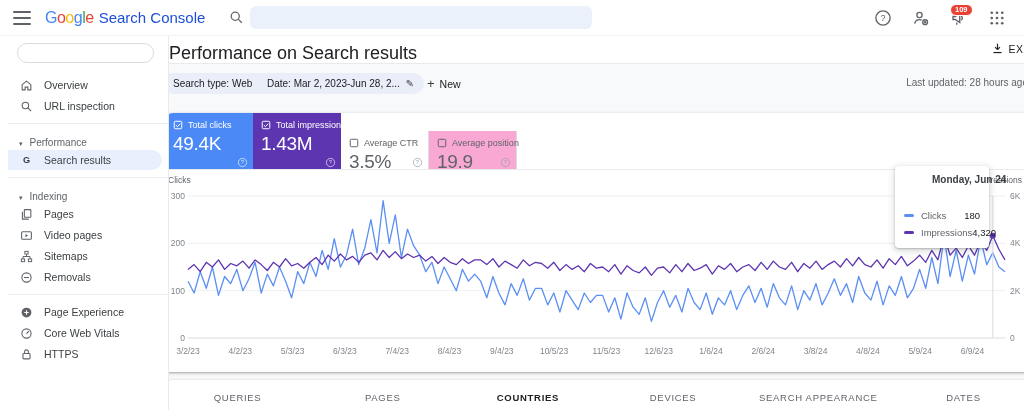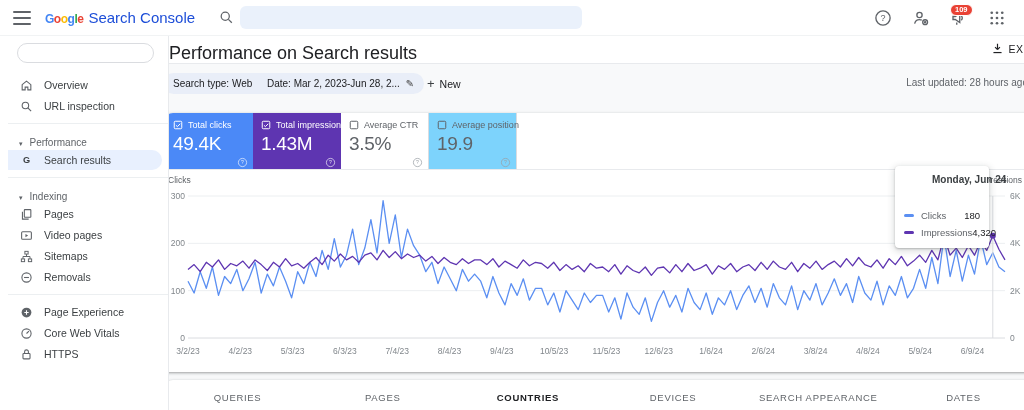--- a/index.html
+++ b/index.html
@@ -7,21 +7,21 @@
     font-family:"Liberation Sans","DejaVu Sans",sans-serif; color:#202124; }
   svg text { font-family:"Liberation Sans","DejaVu Sans",sans-serif; }
 
   
   .topbar { position:absolute; left:0; top:0; width:1024px; height:36px; background:#fff;
     border-bottom:1px solid #f1f3f4; display:flex; align-items:center; z-index:30; }
   .hamburger { width:18px; height:14px; margin:0 14px 0 13px; display:flex; flex-direction:column;
     justify-content:space-between; cursor:pointer; }
   .hamburger span { display:block; height:2px; background:#5f6368; border-radius:1px; }
   .logo { display:flex; align-items:baseline; white-space:nowrap; }
-  .logo .gword { font-size:12px; font-weight:700; letter-spacing:-.5px; }
+  .logo .gword { font-size:16px; font-weight:400; letter-spacing:-.5px; }
   .logo .prod { font-size:15px; color:#1d4ed8; margin-left:5px; }
   .search-wrap { display:flex; align-items:center; margin-left:24px; }
   .search-pill { width:342px; height:23px; background:#eaf1fb; border-radius:6px; margin-left:6px;
     border:none; outline:none; font-size:11px; padding:0 8px; color:#202124; }
   .tb-icons { margin-left:auto; display:flex; align-items:center; gap:20px; padding-right:18px; }
   .tb-ico { width:18px; height:18px; position:relative; cursor:pointer; }
   .tb-ico svg { width:18px; height:18px; }
   .badge { position:absolute; top:-5px; left:0px; background:#e94235; color:#fff; font-size:7.5px;
     font-weight:bold; border-radius:7px; padding:1.5px 4px; border:1.5px solid #fff; line-height:1; }
 
@@ -58,21 +58,21 @@
   .new-btn .plus { font-size:13px; color:#3c4043; }
   .last-updated { position:absolute; right:-4px; top:13px; font-size:10px; color:#5f6368;
     white-space:nowrap; }
 
   
   .card { position:absolute; left:4px; right:-12px; top:77px; height:259px; background:#fff;
     border-radius:8px 8px 0 0; box-shadow:0 1px 2px rgba(60,64,67,.3),0 1px 3px 1px rgba(60,64,67,.15); }
   .metrics-row { display:flex; height:57px; border-bottom:1px solid #e8eaed; }
   .metric { width:88px; position:relative; padding:7px 8px 0 8px; cursor:pointer; }
   .metric.first { border-radius:8px 0 0 0; }
-  .metric.plain { border-right:1px solid #dadce0; }
+  .metric.plain { border-right:1px solid #dadce0;margin-top:18px; }
   .metric .m-top { display:flex; align-items:center; gap:5px; font-size:9px; white-space:nowrap; }
   .metric .m-top svg { width:10px; height:10px; flex:0 0 10px; }
   .metric .m-val { font-size:19px; margin-top:3px; letter-spacing:-.3px; }
   .metric .m-help { position:absolute; right:5px; bottom:4px; width:11px; height:11px; }
   .metric .m-help svg { width:11px; height:11px; }
 
   .chart-wrap { position:relative; height:202px; }
   .chart-wrap svg { display:block; }
 
   
@@ -334,21 +334,21 @@
               </svg>
             </span>
            <span>Average CTR</span>
          </div>
          <div class="m-val">3.5%</div>
          <span class="m-help"><svg viewBox="0 0 24 24">
               <circle cx="12" cy="12" r="9" fill="none" stroke="#9aa0a6" stroke-width="1.6"></circle>
               <text x="12" y="16" text-anchor="middle" font-size="11" fill="#9aa0a6">?</text>
             </svg></span>
        </div>
-        <div class="metric  plain" style="background:#7dd3fc;color:#5f6368">
+        <div class="metric  plain" style="background:#f9a8d4;color:#5f6368">
          <div class="m-top">
            <span style="display:flex">
               <svg viewBox="0 0 24 24" fill="none" stroke="#5f6368" stroke-width="2.4">
                 <rect x="3" y="3" width="18" height="18" rx="2.5"></rect>
               </svg>
             </span>
            <span>Average position</span>
          </div>
          <div class="m-val">19.9</div>
          <span class="m-help"><svg viewBox="0 0 24 24">

